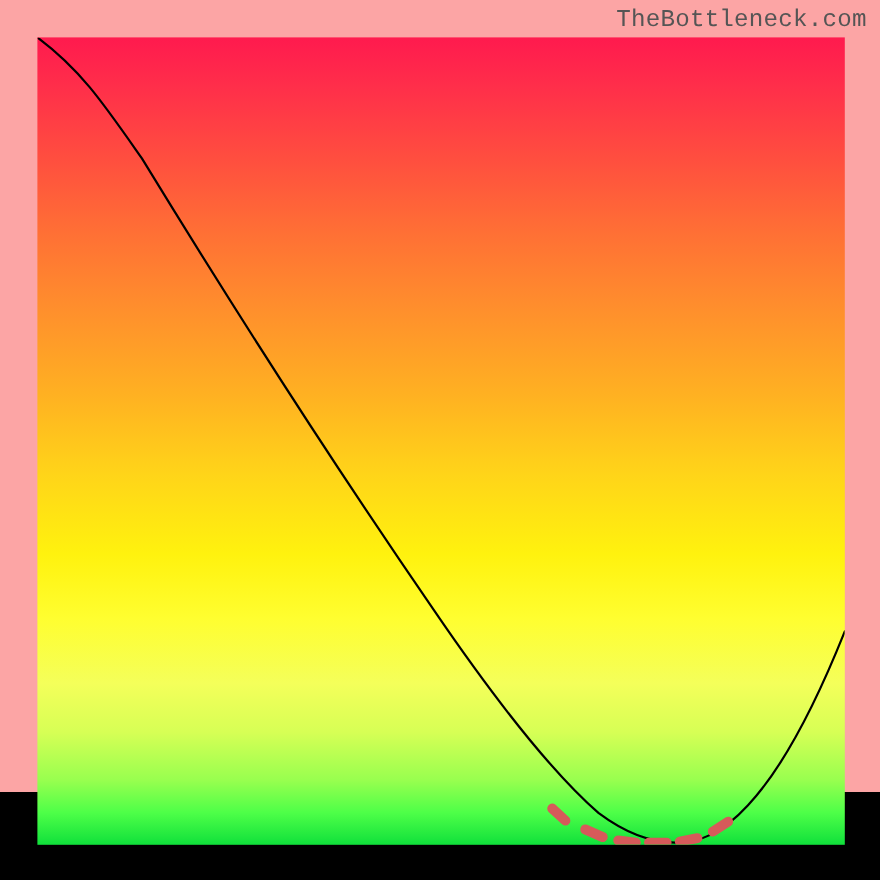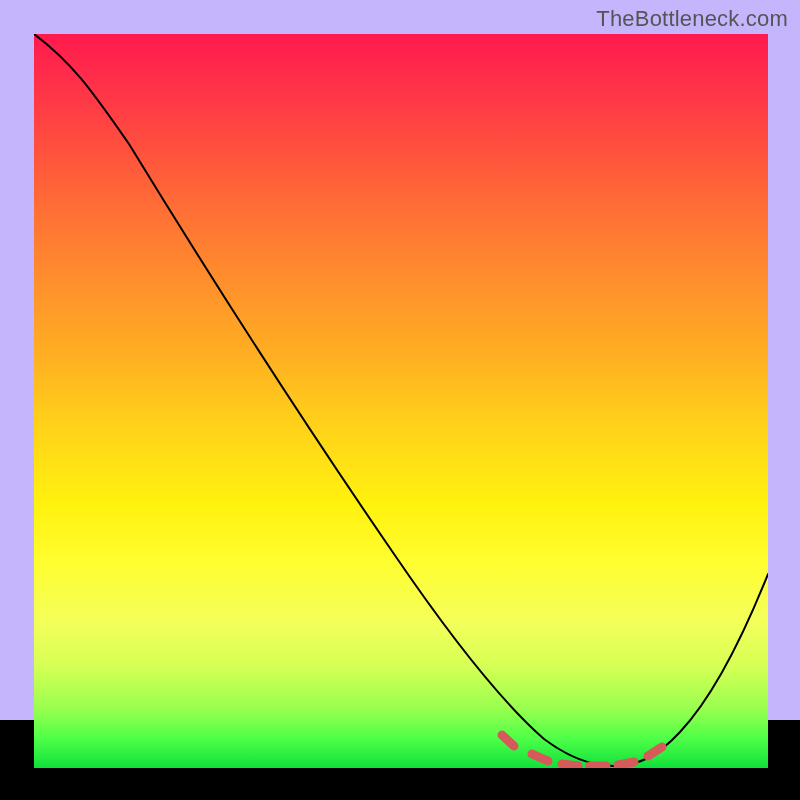--- a/index.html
+++ b/index.html
@@ -8,21 +8,22 @@
     width: 800px;
     height: 800px;
     background: #000;
     overflow: hidden;
     font-family: Arial, Helvetica, sans-serif;
   }
   .frame {
     position: relative;
     width: 800px;
     height: 720px;
-    background: #c4b5fd;
+    background: #fca5a5;
+    font-family: Liberation Mono, monospace;
   }
   .watermark {
     position: absolute;
     top: 6px;
     right: 12px;
     color: #555;
     font-size: 22px;
     font-weight: 500;
     letter-spacing: 0.2px;
     z-index: 10;

